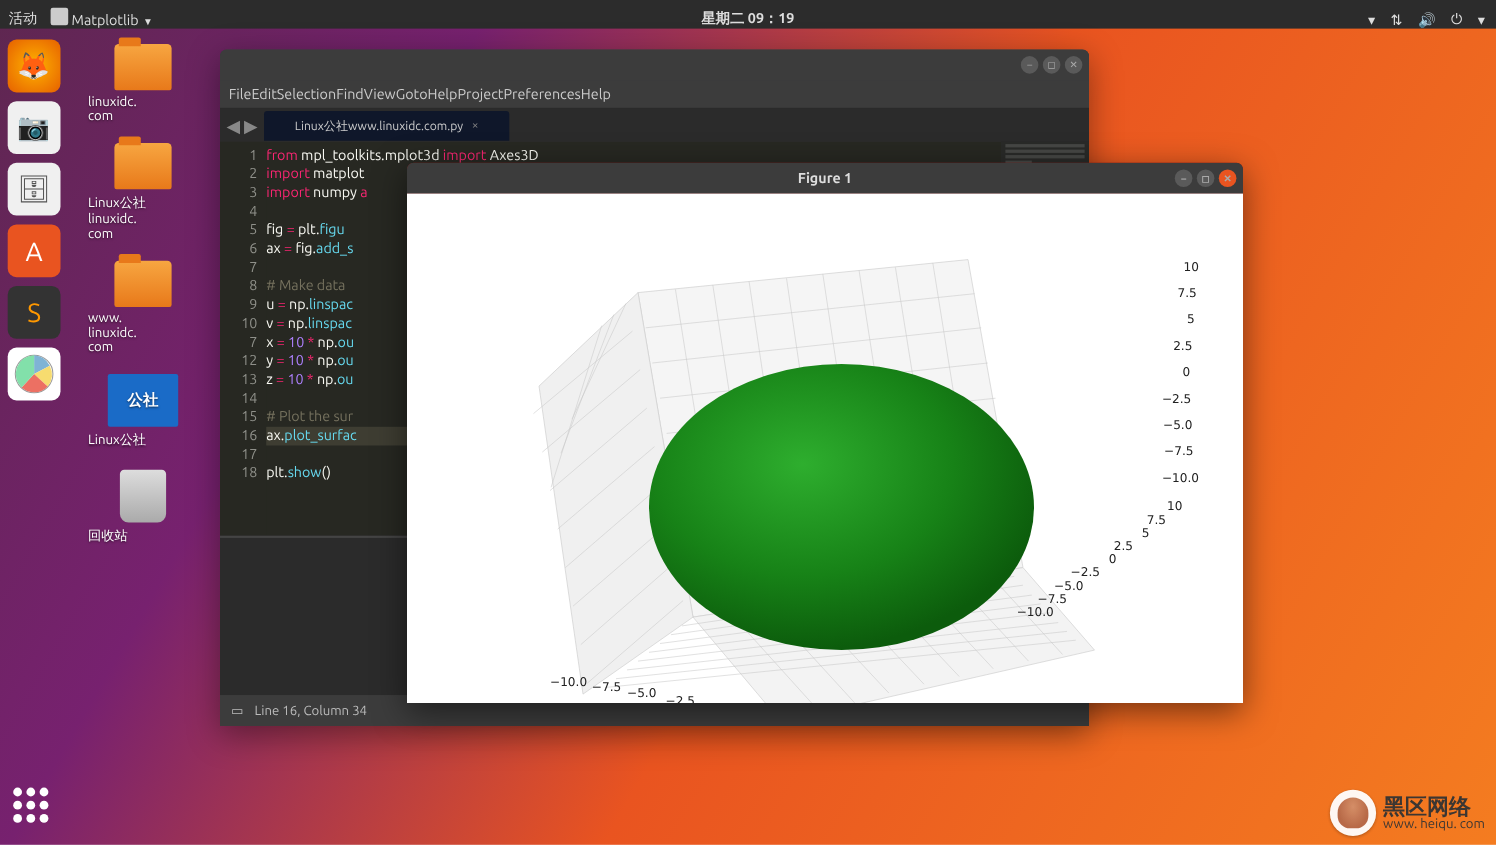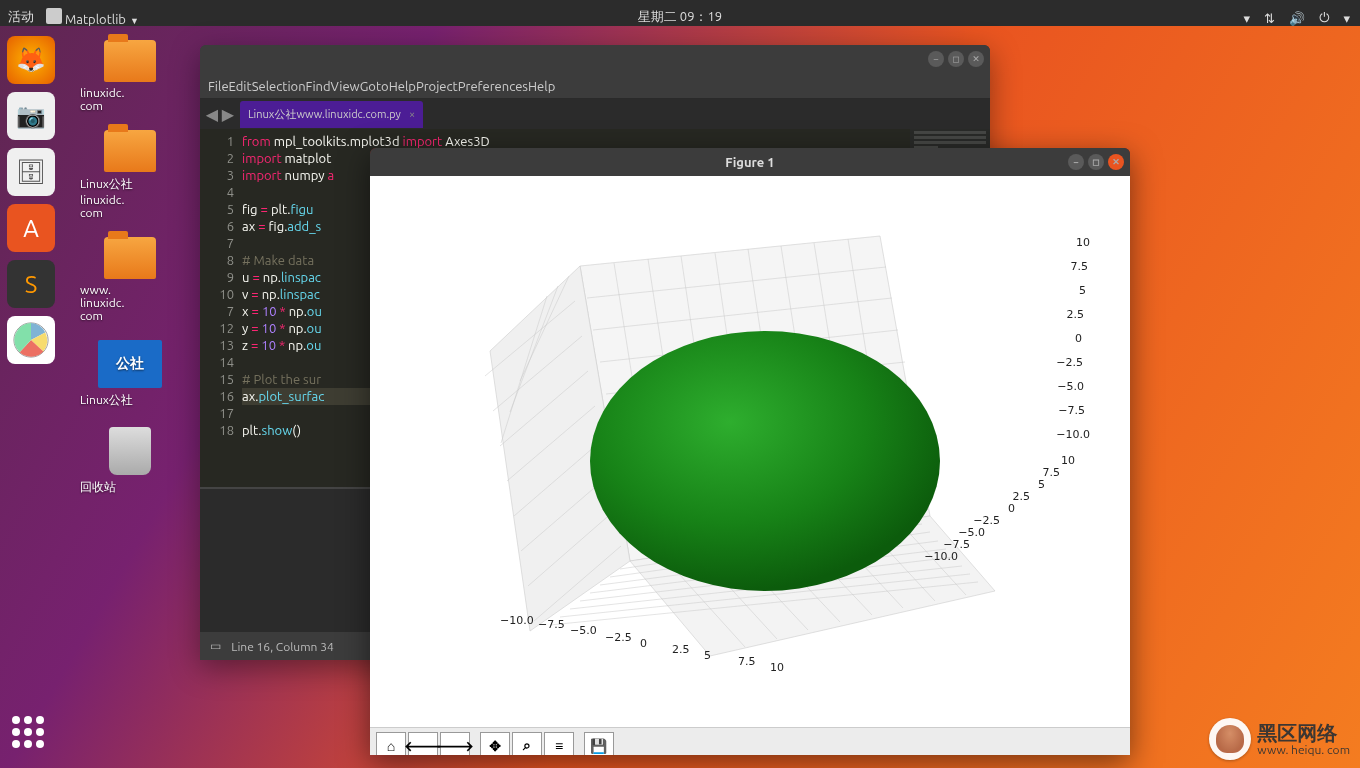--- a/index.html
+++ b/index.html
@@ -1,19 +1,19 @@
 <!DOCTYPE html>
 <html><head>
 <meta charset="utf-8">
 <style>
 *{margin:0;padding:0;box-sizing:border-box;font-family:Ubuntu,Arial,sans-serif}
 body{width:1360px;height:768px;overflow:hidden;position:relative;background:linear-gradient(120deg,#5e2750 0%,#77216f 25%,#e95420 55%,#f47c20 100%)}
 .topbar{height:26px;background:#2c2c2c;color:#ddd;display:flex;align-items:flex-end;font-size:13px;position:relative}
 .topbar .left{display:flex;align-items:center;padding-left:8px;gap:12px}
-.topbar .center{position:absolute;left:50%;transform:translateX(-50%);font-weight:normal}
+.topbar .center{position:absolute;left:50%;transform:translateX(-50%);font-weight:bold}
 .topbar .right{position:absolute;right:10px;display:flex;gap:14px;align-items:center}
 .topbar .appicon{width:16px;height:16px;background:#ccc;border-radius:2px;display:inline-block}
 .topbar .tri{font-size:9px;margin-left:4px}
 .launcher{position:absolute;left:0;top:26px;width:62px;height:742px;display:flex;flex-direction:column;align-items:center;padding-top:10px;gap:8px}
 .launcher .licon{width:48px;height:48px;border-radius:8px;display:flex;align-items:center;justify-content:center;font-size:24px}
 .licon.firefox{background:radial-gradient(circle,#ffb400,#e66000)}
 .licon.files{background:#f0f0f0;color:#555}
 .licon.soft{background:#e95420;color:#fff}
 .licon.subl{background:#333;color:#ff9800}
 .licon.mpl{background:#fff}
@@ -23,32 +23,32 @@
 .dicon .folder::before{content:'';position:absolute;top:-6px;left:4px;width:20px;height:8px;background:#e8791a;border-radius:2px 2px 0 0}
 .dicon .trash{width:42px;height:48px;background:linear-gradient(#ddd,#aaa);border-radius:4px 4px 8px 8px;margin:0 auto 4px}
 .dicon .logo{width:64px;height:48px;background:#1a6bc7;margin:0 auto 4px;border-radius:2px;display:flex;align-items:center;justify-content:center;color:#fff;font-weight:bold;font-size:14px}
 .sublime{position:absolute;left:200px;top:45px;width:790px;height:615px;background:#3c3f41;border-radius:6px 6px 0 0;box-shadow:0 8px 30px rgba(0,0,0,0.4);overflow:hidden}
 .subl-titlebar{height:28px;background:#3c3c3c;color:#ccc;display:flex;align-items:center;justify-content:center;font-size:12px;position:relative}
 .subl-titlebar .winbtns{position:absolute;right:6px;display:flex;gap:4px}
 .winbtn{width:16px;height:16px;border-radius:50%;background:#5a5a5a;display:flex;align-items:center;justify-content:center;font-size:9px;color:#aaa}
 .subl-menu{height:26px;background:#3c3c3c;color:#ccc;display:flex;align-items:center;padding:0 8px;gap:0;font-size:13px;border-bottom:1px solid #2a2a2a}
 .subl-tabs{height:30px;background:#2b2b2b;display:flex;align-items:center}
 .tabctrl{width:40px;display:flex;justify-content:center;color:#888;gap:4px}
-.subl-tab{background:#4c1d95;color:#ccc;padding:6px 8px;font-size:11px;border-radius:3px 3px 0 0;display:flex;align-items:center;gap:8px}
+.subl-tab{background:#0f172a;color:#ccc;padding:6px 28px;font-size:11px;border-radius:3px 3px 0 0;display:flex;align-items:center;gap:8px}
 .subl-tab .close{color:#888}
 .editor{display:flex;height:360px;background:#272822;font-family:Consolas,monospace;font-size:13px;line-height:17px}
 .gutter{width:42px;background:#272822;color:#8f908a;text-align:right;padding:4px 8px 4px 0}
 .code{flex:1;padding:4px 0;color:#f8f8f2;white-space:pre}
 .hl-line{background:#3e3d32;display:inline-block;width:100%}
 .kw{color:#f92672}.fn{color:#66d9ef}.cm{color:#75715e}.num{color:#ae81ff}.op{color:#f92672}
 .minimap{position:absolute;right:0;top:84px;width:80px;height:360px;background:#2b2b2b;opacity:0.7}
 .minimap .mline{height:3px;margin:2px 4px;background:#555}
 .subl-console{position:absolute;bottom:28px;left:0;right:0;height:145px;background:#2b2b2b;border-top:2px solid #444}
 .subl-status{position:absolute;bottom:0;left:0;right:0;height:28px;background:#3c3c3c;color:#bbb;font-size:12px;display:flex;align-items:center;padding:0 10px;gap:10px}
-.figure{position:absolute;left:370px;top:148px;width:760px;height:607px;background:#7f1d1d;border-radius:6px 6px 0 0;box-shadow:0 8px 30px rgba(0,0,0,0.5);overflow:hidden}
+.figure{position:absolute;left:370px;top:148px;width:760px;height:491px;background:#7f1d1d;border-radius:6px 6px 0 0;box-shadow:0 8px 30px rgba(0,0,0,0.5);overflow:hidden}
 .fig-title{height:28px;background:#3c3c3c;color:#ddd;display:flex;align-items:center;justify-content:center;font-size:13px;font-weight:bold;position:relative}
 .fig-title .winbtns{position:absolute;right:6px;display:flex;gap:4px}
 .fig-title .winbtn.close{background:#e95420}
 .fig-canvas{height:551px;background:#fff;position:relative}
 .fig-toolbar{height:36px;background:#ececec;border-top:1px solid #ccc;display:flex;align-items:center;padding:0 6px;gap:2px}
 .tbtn{width:30px;height:28px;border:1px solid #999;background:#fff;display:flex;align-items:center;justify-content:center;font-size:14px;font-weight:bold}
 .tsep{width:6px}
 .plot3d{position:absolute;left:90px;top:40px;width:560px;height:480px}
 .axis-label{position:absolute;font-size:11px;color:#222;font-family:DejaVu Sans,sans-serif}
 .apps-btn{position:absolute;left:12px;bottom:14px;width:38px;height:38px;display:grid;grid-template-columns:repeat(3,8px);grid-template-rows:repeat(3,8px);gap:4px}

